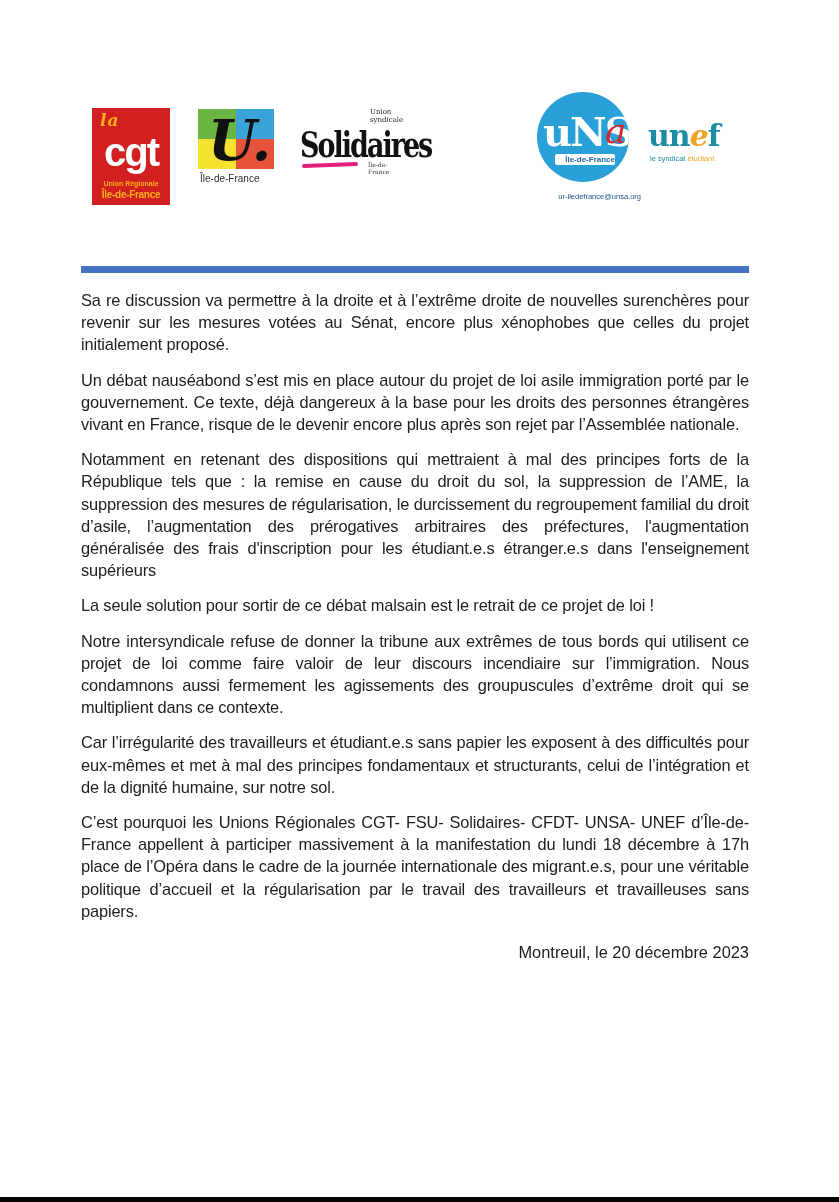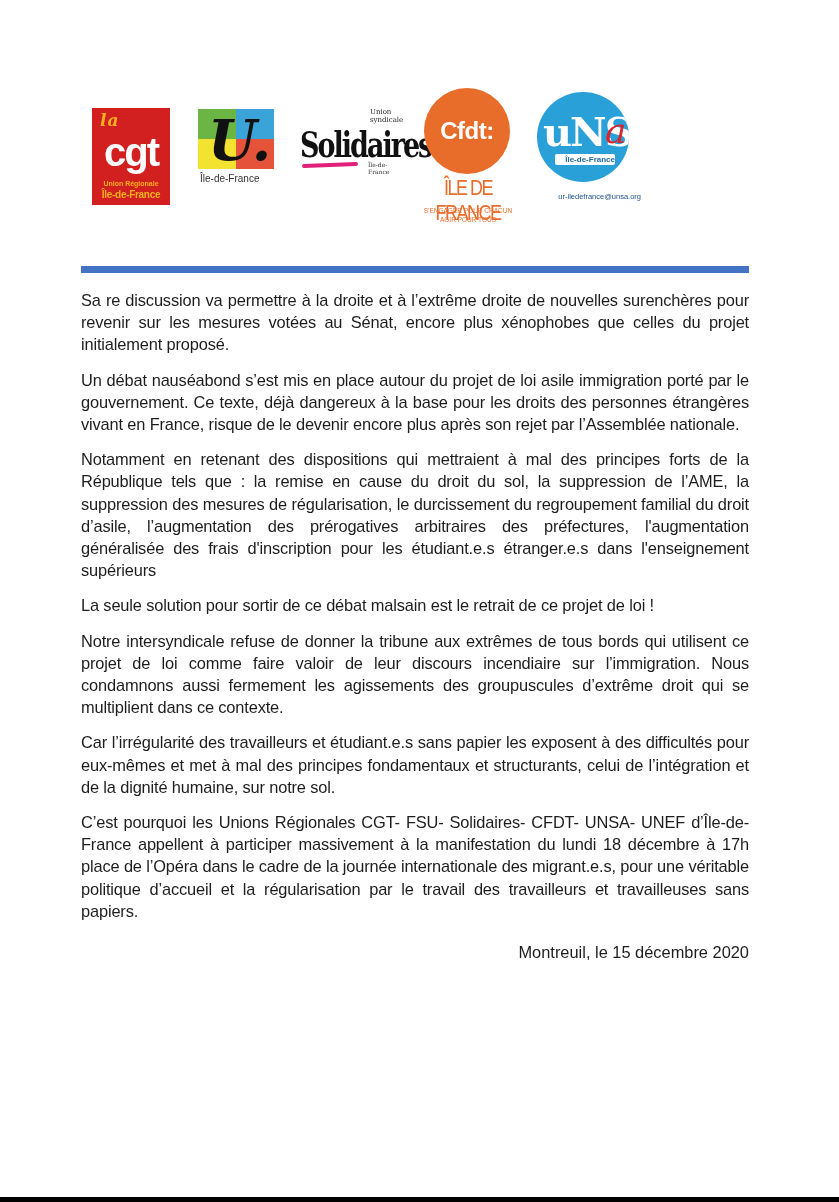--- a/index.html
+++ b/index.html
@@ -89,45 +89,43 @@
       <span class="lbl">Île-de-France</span>
     </div>
 
     <div class="logo sol">
       <span class="union"><span>Union</span><br><span>syndicale</span></span>
       <span class="word">Solidaires</span>
       <span class="swoosh"></span>
       <span class="idf">Île-de-France</span>
     </div>
 
-    <div class="logo cfdt">
-      <div class="circle">Cfdt:</div>
-      <span class="idf">ÎLE DE FRANCE</span>
-      <span class="tag1">S'ENGAGER POUR CHACUN</span>
-      <span class="tag2">AGIR POUR TOUS</span>
-    </div>
 
     <div class="logo unsa">
       <div class="circle">
         <span class="letters">uNS</span>
         <span class="a">a</span>
         <span class="band">Île-de-France</span>
       </div>
       <span class="mail">ur-iledefrance@unsa.org</span>
     </div>
 
+    <div class="logo unef">
+      <span class="word"><span>un</span><span class="e">e</span><span>f</span></span>
+      <span class="tag"><span>le syndicat </span><span class="et">étudiant</span></span>
+    </div>
   </div>
 
   <div class="rule"></div>
 
   <div class="content">
     <p class="para">Sa re discussion va permettre à la droite et à l’extrême droite de nouvelles surenchères pour revenir sur les mesures votées au Sénat, encore plus xénophobes que celles du projet initialement proposé.</p>
     <p class="para">Un débat nauséabond s’est mis en place autour du projet de loi asile immigration porté par le gouvernement. Ce texte, déjà dangereux à la base pour les droits des personnes étrangères vivant en France, risque de le devenir encore plus après son rejet par l’Assemblée nationale.</p>
     <p class="para">Notamment en retenant des dispositions qui mettraient à mal des principes forts de la République tels que : la remise en cause du droit du sol, la suppression de l’AME, la suppression des mesures de régularisation, le durcissement du regroupement familial du droit d’asile, l’augmentation des prérogatives arbitraires des préfectures, l'augmentation généralisée des frais d'inscription pour les étudiant.e.s étranger.e.s dans l'enseignement supérieurs</p>
     <p class="para left">La seule solution pour sortir de ce débat malsain est le retrait de ce projet de loi !</p>
     <p class="para">Notre intersyndicale refuse de donner la tribune aux extrêmes de tous bords qui utilisent ce projet de loi comme faire valoir de leur discours incendiaire sur l’immigration. Nous condamnons aussi fermement les agissements des groupuscules d’extrême droit qui se multiplient dans ce contexte.</p>
     <p class="para">Car l’irrégularité des travailleurs et étudiant.e.s  sans papier les exposent à des difficultés pour eux-mêmes et met à mal des principes fondamentaux et structurants, celui de l’intégration et de la dignité humaine,  sur notre sol.</p>
     <p class="para">C’est pourquoi les Unions Régionales CGT- FSU- Solidaires- CFDT- UNSA- UNEF d’Île-de-France appellent à participer massivement à la manifestation du lundi 18 décembre à 17h place de l’Opéra dans le cadre de la journée internationale des migrant.e.s, pour une véritable politique d’accueil et la régularisation par le travail des travailleurs et travailleuses sans papiers.</p>
-    <p class="signature">Montreuil, le 15 décembre 2020</p>
+    <p class="signature">Montreuil, le 20 décembre 2023</p>
   </div>
 </div>
 
 <div class="bottom-bar"></div>
 
 </body></html>

